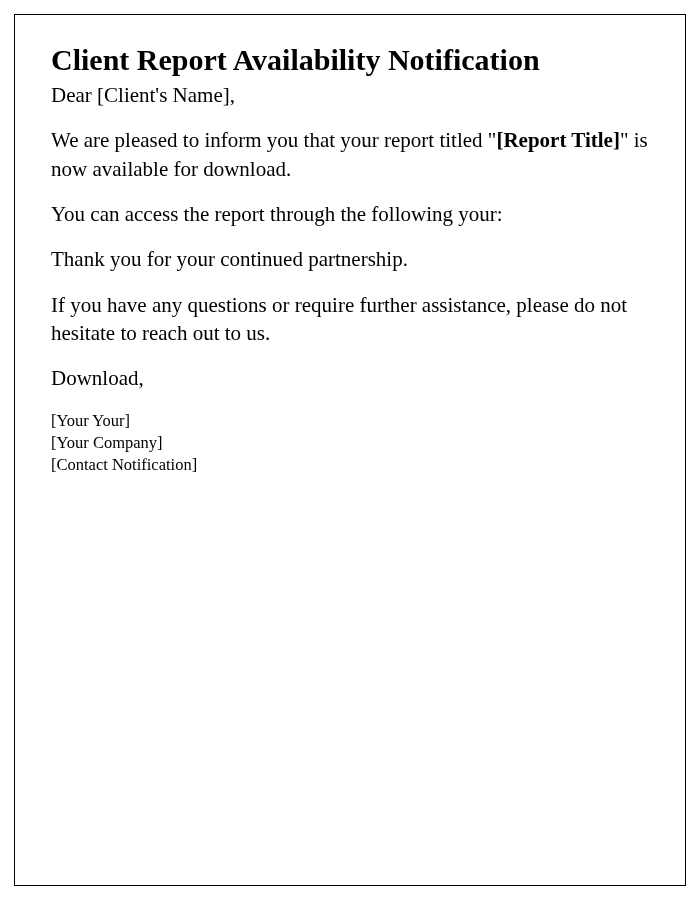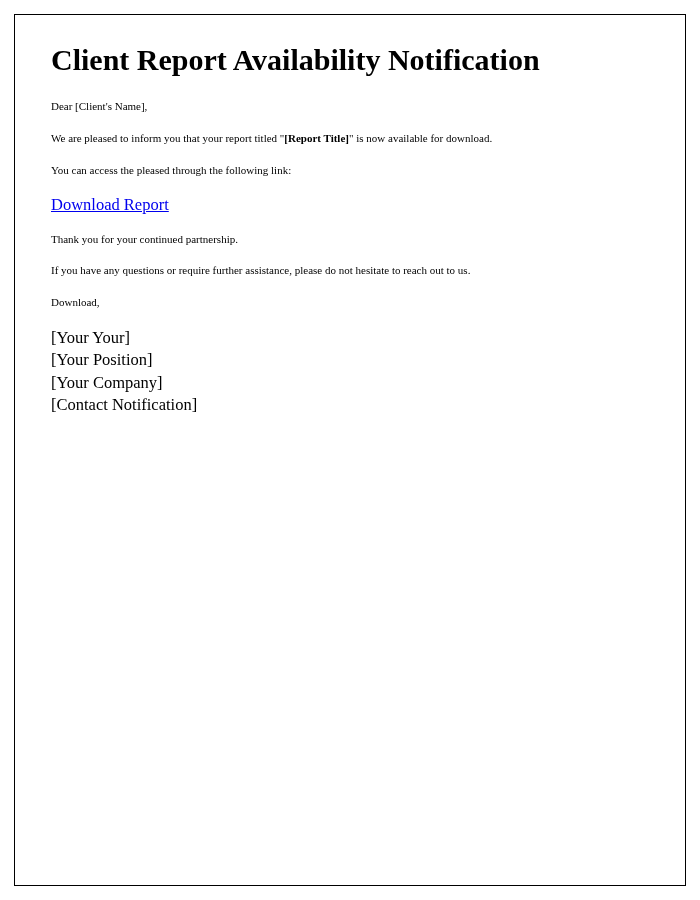--- a/index.html
+++ b/index.html
@@ -16,25 +16,25 @@
     }
     .page {
       border: 1.5px solid #000000;
       width: 100%;
       height: 100%;
       padding: 28px 36px;
     }
     h1 {
       font-size: 30px;
       font-weight: bold;
-      margin-bottom: 22px;
+      margin-bottom: 4px;
       color: #000;
     }
     p {
-      font-size: 11px;
+      font-size: 21px;
       line-height: 1.35;
       margin-bottom: 17px;
       color: #000;
     }
     a.link {
       color: #0000EE;
       text-decoration: underline;
       font-size: 16.5px;
       display: inline;
     }
@@ -59,32 +59,28 @@
 <div class="page">
 
   <h1>Client Report Availability Notification</h1>
 
   <p>Dear [Client's Name],</p>
 
   <p>
     <span>We are pleased to inform you that your report titled "</span><span class="inline-bold">[Report Title]</span><span>" is now available for download.</span>
   </p>
 
-  <p>You can access the pleased through the following link:</p>
+  <p>You can access the report through the following your:</p>
 
-  <div class="link-wrapper">
-    <a href="#" class="link">Download Report</a>
-  </div>
 
   <p>Thank you for your continued partnership.</p>
 
   <p>If you have any questions or require further assistance, please do not hesitate to reach out to us.</p>
 
   <p>Download,</p>
 
   <div class="signature">
     <div>[Your Your]</div>
-    <div>[Your Position]</div>
     <div>[Your Company]</div>
     <div>[Contact Notification]</div>
   </div>
 
 </div>
 
 </body></html>

